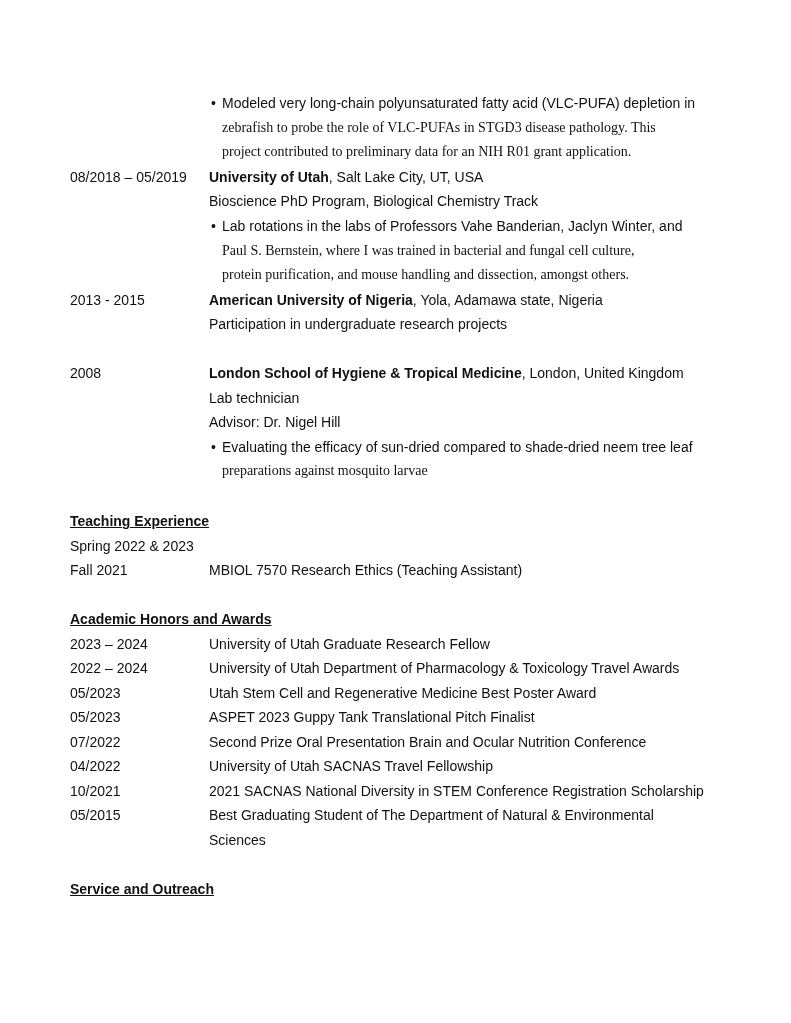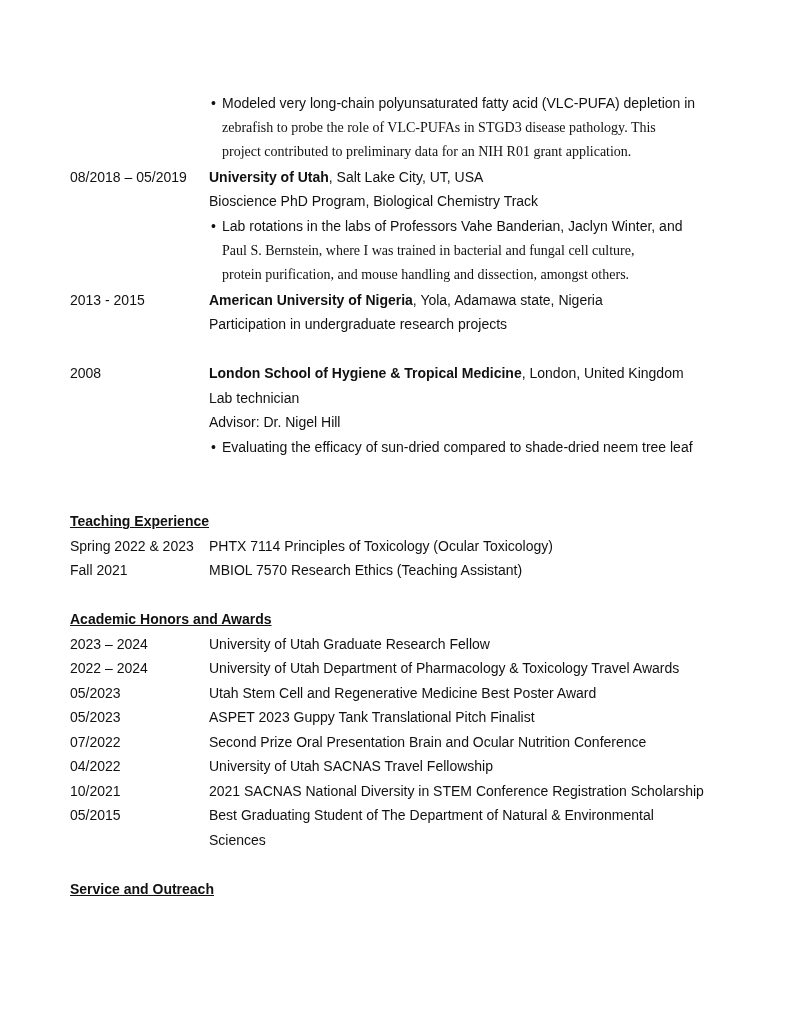--- a/index.html
+++ b/index.html
@@ -33,24 +33,24 @@
 
   <div class="line col-left" style="top:292px">2013 - 2015</div>
   <div class="line col-right" style="top:292px"><b>American University of Nigeria</b><span>, Yola, Adamawa state, Nigeria</span></div>
   <div class="line col-right" style="top:316px">Participation in undergraduate research projects</div>
 
   <div class="line col-left" style="top:365px">2008</div>
   <div class="line col-right" style="top:365px"><b>London School of Hygiene &amp; Tropical Medicine</b><span>, London, United Kingdom</span></div>
   <div class="line col-right" style="top:390px">Lab technician</div>
   <div class="line col-right" style="top:414px">Advisor: Dr. Nigel Hill</div>
   <div class="line col-bullet" style="top:439px"><span class="bullet-dot">•</span><span>Evaluating the efficacy of sun-dried compared to shade-dried neem tree leaf</span></div>
+  <div class="line col-cont" style="top:463px">preparations against mosquito larvae</div>
 
   <div class="line heading" style="top:513px">Teaching Experience</div>
   <div class="line col-left" style="top:538px">Spring 2022 &amp; 2023</div>
-  <div class="line col-right" style="top:538px">PHTX 7114 Principles of Toxicology (Ocular Toxicology)</div>
   <div class="line col-left" style="top:562px">Fall 2021</div>
   <div class="line col-right" style="top:562px">MBIOL 7570 Research Ethics (Teaching Assistant)</div>
 
   <div class="line heading" style="top:611px">Academic Honors and Awards</div>
   <div class="line col-left" style="top:636px">2023 – 2024</div>
   <div class="line col-right" style="top:636px">University of Utah Graduate Research Fellow</div>
   <div class="line col-left" style="top:660px">2022 – 2024</div>
   <div class="line col-right" style="top:660px">University of Utah Department of Pharmacology &amp; Toxicology Travel Awards</div>
   <div class="line col-left" style="top:685px">05/2023</div>
   <div class="line col-right" style="top:685px">Utah Stem Cell and Regenerative Medicine Best Poster Award</div>

